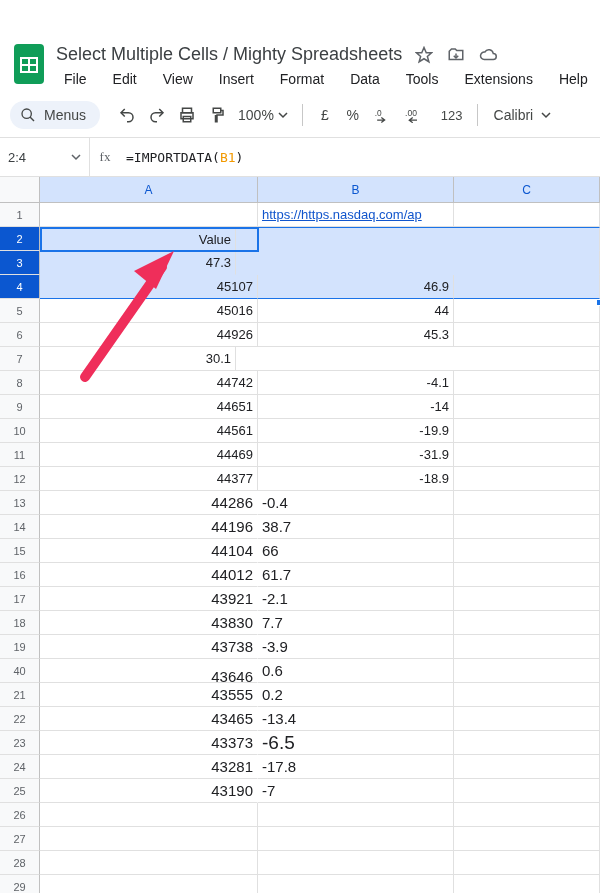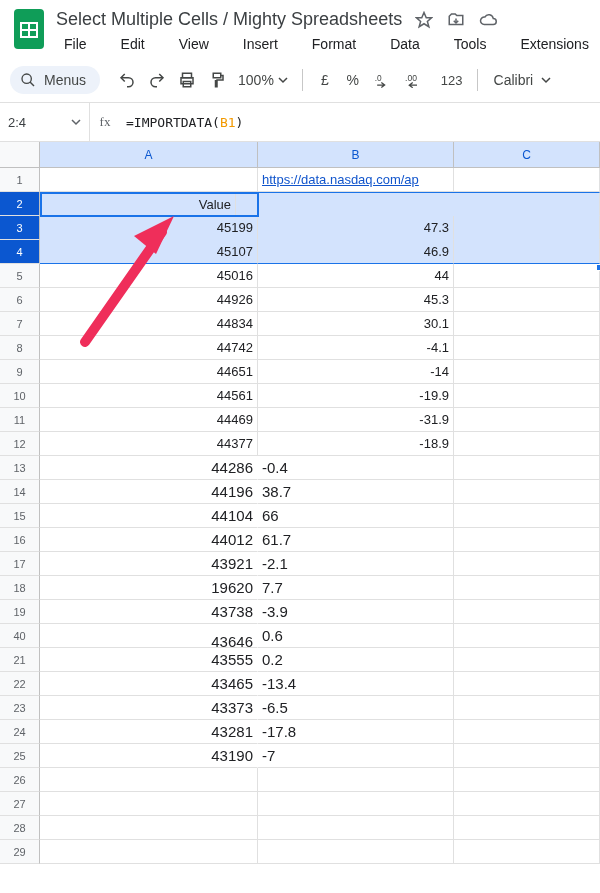--- a/index.html
+++ b/index.html
@@ -9,27 +9,27 @@
     --hdrH: 26px;
     --rowNumW: 40px;
     --colW: 218px;
     --colBW: 196px;
     --border: #e0e0e0;
     --selBlue: #1a73e8;
     --selFill: #d3e3fd;
     --hdrFill: #e8eaed;
   }
   
-  .titlebar { display: flex; align-items: flex-start; padding: 7px 12px 0 12px; gap: 10px; }
+  .titlebar { display: flex; align-items: flex-start; padding: 14px 12px 0 12px; gap: 10px; margin-top: 28px; }
   .doc-logo { width: 34px; height: 44px; display:flex; align-items:center; justify-content:center; }
   .tcol { flex: 1; min-width: 0; }
   .docname-row { display: flex; align-items: center; gap: 12px; padding-top: 2px; }
   .docname { font-size: 18px; color: #3c4043; white-space: nowrap; overflow: hidden; text-overflow: ellipsis; }
   .ticon { width: 20px; height: 20px; display:flex; align-items:center; justify-content:center; color:#5f6368; }
-  .menubar { display: flex; gap: 18px; padding: 2px 0 6px 0; }
+  .menubar { display: flex; gap: 10px; padding: 2px 0 6px 0; }
   .menubar .mi { padding: 4px 8px; border-radius: 4px; font-size: 14px; color:#202124; cursor: default; }
   
   .toolbar { display: flex; align-items: center; gap: 4px; padding: 4px 0 8px 10px; }
   .pill { display:flex; align-items:center; gap:8px; background:#edf2fa; border-radius: 18px; padding: 6px 14px 6px 10px; font-size:14px; color:#444746; }
   .tbtn { min-width: 24px; height: 28px; padding: 0 4px; display:flex; align-items:center; justify-content:center; color:#444746; border-radius:4px; font-size:14px; }
   .zoom { font-size:14px; color:#444746; padding: 0 4px; display:flex; align-items:center; gap:4px;}
   .sep { width:1px; height:22px; background:#c7c7c7; margin:0 6px; }
   .font { font-size:14px; color:#444746; padding:0 6px; display:flex; align-items:center; gap:8px; }
   
   .fxrow { display:flex; align-items:center; border-top:1px solid var(--border); border-bottom:1px solid var(--border); height:40px; }
@@ -211,32 +211,31 @@
     <div class="corner"></div>
     <div class="ch A sel">A</div>
     <div class="ch B sel">B</div>
     <div class="ch C sel">C</div>
   </div>
   <div class="rows" id="rows">
       <div class="row">
         <div class="rn">1</div>
         <div class="cell cA"></div>
         <div class="cell cB left" style="overflow: hidden;">
-          <span class="link">https://data.nasdaq.com/ap</span>
+          <span class="link">https://https.nasdaq.com/ap</span>
         </div>
         <div class="cell cC"></div>
       </div>
       <div class="row selband sel-top">
         <div class="rn sel">2</div>
         <div class="cell cB">Value</div>
         <div class="cell cC"></div>
       </div>
       <div class="row selband">
         <div class="rn sel">3</div>
-        <div class="cell cA">45199</div>
         <div class="cell cB">47.3</div>
         <div class="cell cC"></div>
       </div>
       <div class="row selband sel-bot">
         <div class="rn sel">4</div>
         <div class="cell cA">45107</div>
         <div class="cell cB">46.9</div>
         <div class="cell cC"></div>
       </div>
       <div class="row">
@@ -246,21 +245,20 @@
         <div class="cell cC"></div>
       </div>
       <div class="row">
         <div class="rn">6</div>
         <div class="cell cA">44926</div>
         <div class="cell cB">45.3</div>
         <div class="cell cC"></div>
       </div>
       <div class="row">
         <div class="rn">7</div>
-        <div class="cell cA">44834</div>
         <div class="cell cB">30.1</div>
         <div class="cell cC"></div>
       </div>
       <div class="row">
         <div class="rn">8</div>
         <div class="cell cA">44742</div>
         <div class="cell cB">-4.1</div>
         <div class="cell cC"></div>
       </div>
       <div class="row">
@@ -312,21 +310,21 @@
         <div class="cell cC"></div>
       </div>
       <div class="row overflow-pair">
         <div class="rn">17</div>
         <div class="cell cA" style="font-size: 15px;">43921</div>
         <div class="cell cB left" style="font-size: 15px;">-2.1</div>
         <div class="cell cC"></div>
       </div>
       <div class="row overflow-pair">
         <div class="rn">18</div>
-        <div class="cell cA" style="font-size: 15px;">19620</div>
+        <div class="cell cA" style="font-size: 15px;">43830</div>
         <div class="cell cB left" style="font-size: 15px;">7.7</div>
         <div class="cell cC"></div>
       </div>
       <div class="row overflow-pair">
         <div class="rn">19</div>
         <div class="cell cA" style="font-size: 15px;">43738</div>
         <div class="cell cB left" style="font-size: 15px;">-3.9</div>
         <div class="cell cC"></div>
       </div>
       <div class="row overflow-pair">
@@ -343,21 +341,21 @@
       </div>
       <div class="row overflow-pair">
         <div class="rn">22</div>
         <div class="cell cA" style="font-size: 15px;">43465</div>
         <div class="cell cB left" style="font-size: 15px;">-13.4</div>
         <div class="cell cC"></div>
       </div>
       <div class="row overflow-pair">
         <div class="rn">23</div>
         <div class="cell cA" style="font-size: 15px;">43373</div>
-        <div class="cell cB left" style="font-size: 15px; text-align: center;">-6.5</div>
+        <div class="cell cB left" style="font-size: 19px; text-align: center;">-6.5</div>
         <div class="cell cC"></div>
       </div>
       <div class="row overflow-pair">
         <div class="rn">24</div>
         <div class="cell cA" style="font-size: 15px;">43281</div>
         <div class="cell cB left" style="font-size: 15px;">-17.8</div>
         <div class="cell cC"></div>
       </div>
       <div class="row overflow-pair">
         <div class="rn">25</div>

